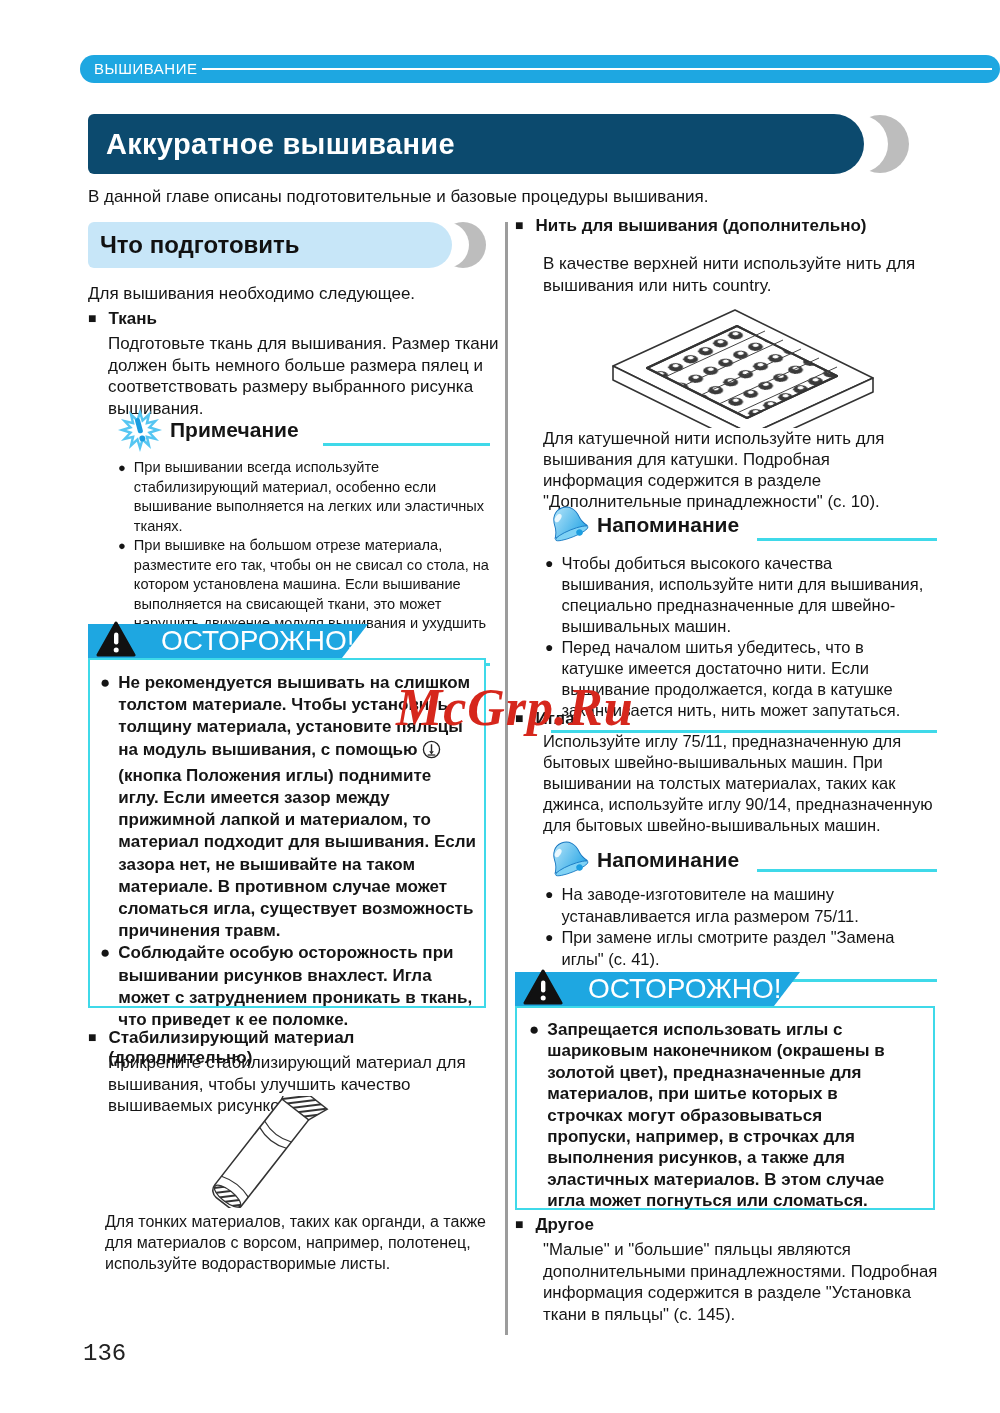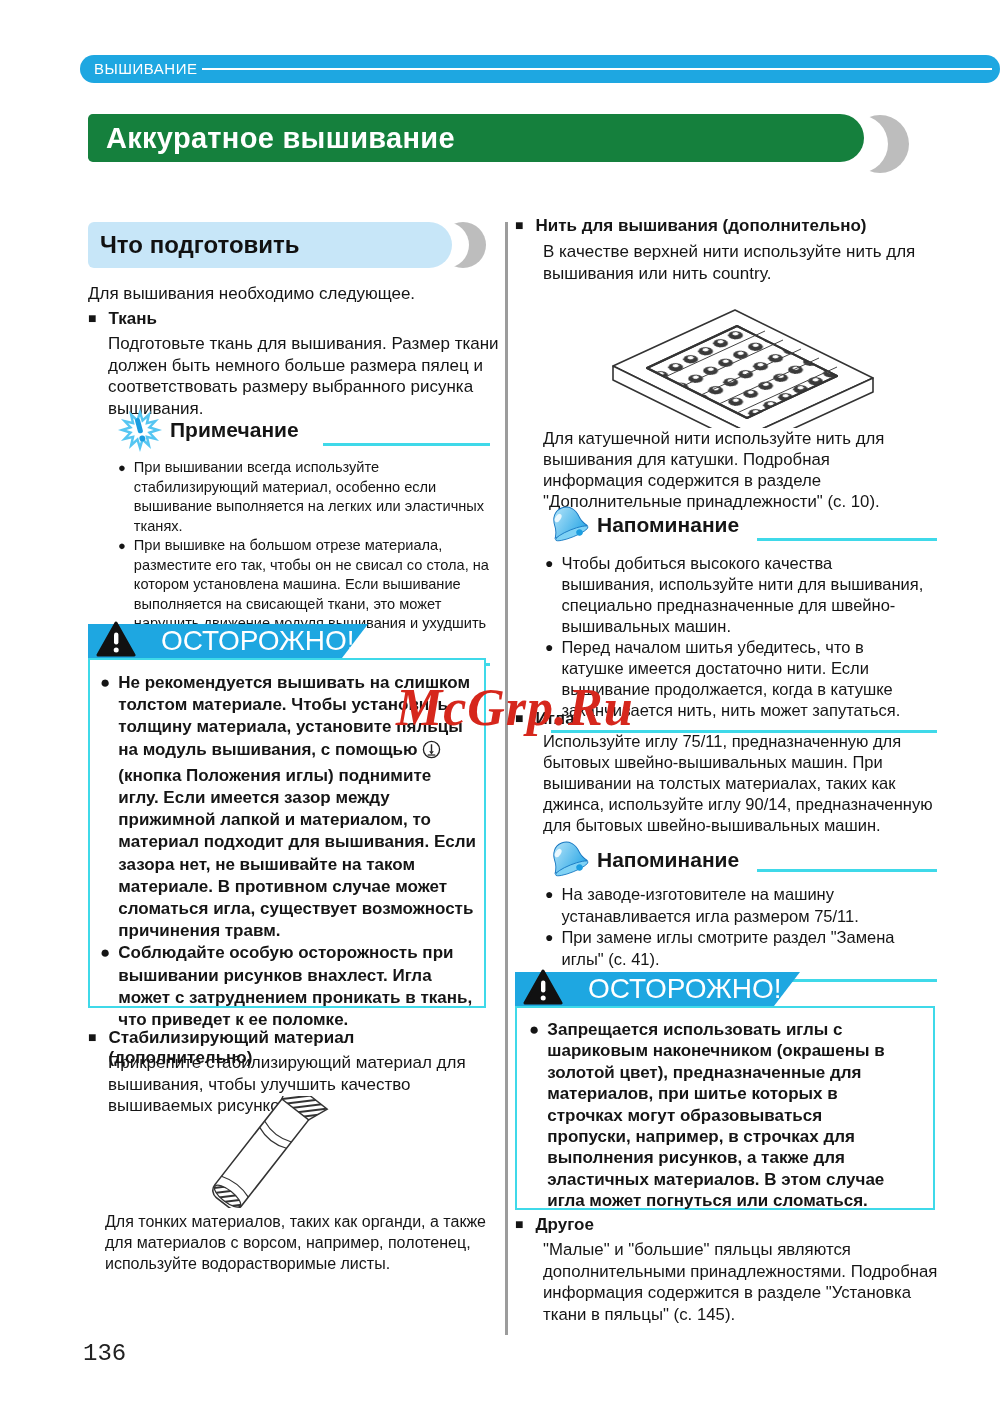--- a/index.html
+++ b/index.html
@@ -4,21 +4,21 @@
 <style>
   html,body{margin:0;padding:0;background:#fff;}
   .page{position:relative;width:1000px;height:1413px;background:#fff;overflow:hidden;
         font-family:"Liberation Sans",sans-serif;color:#151515;}
   .abs{position:absolute;}
   
   .topbar{position:absolute;left:80px;top:55px;right:0;height:28px;background:#1EA7E1;border-radius:14px;}
   .topbar-label{position:absolute;left:14px;top:5px;color:#fff;font-size:15px;letter-spacing:.5px;}
   .topbar-line{position:absolute;left:122px;right:8px;top:13px;height:2px;background:#fff;}
   
-  .title-banner{position:absolute;left:88px;top:114px;width:776px;height:48px;background:#15803d;
+  .title-banner{position:absolute;left:88px;top:114px;width:776px;height:60px;background:#0c4a6e;
         border-radius:6px 30px 30px 6px;display:flex;align-items:center;padding-left:18px;z-index:2;box-sizing:border-box;}
   .title-banner h1{margin:0;font-size:29px;font-weight:bold;color:#fff;letter-spacing:.3px;}
   .intro{position:absolute;left:88px;top:187px;font-size:17px;}
   
   .divider{position:absolute;left:505px;top:222px;width:3px;height:1113px;background:#9c9c9c;}
   
   .h2-banner{position:absolute;left:88px;top:222px;width:364px;height:46px;background:#C7E6F8;
         border-radius:6px 23px 23px 6px;display:flex;align-items:center;padding-left:12px;z-index:2;box-sizing:border-box;}
   .h2-banner h2{margin:0;font-size:24px;font-weight:bold;color:#111;}
   
@@ -58,20 +58,21 @@
     <span class="topbar-line"></span>
   </div>
 
   <svg class="abs" style="left:840px;top:112px;z-index:1" width="72" height="64">
     <circle cx="40" cy="32" r="29" fill="#BDBDBD"></circle>
       <circle cx="19" cy="32" r="29" fill="#fff"></circle>
   </svg>
   <div class="title-banner">
     <h1>Аккуратное вышивание</h1>
   </div>
+  <div class="intro">В данной главе описаны подготовительные и базовые процедуры вышивания.</div>
 
   <div class="divider"></div>
 
   <svg class="abs" style="left:430px;top:221px;z-index:1" width="64" height="48">
     <circle cx="33" cy="24" r="23" fill="#BDBDBD"></circle>
       <circle cx="16" cy="24" r="23" fill="#fff"></circle>
   </svg>
   <div class="h2-banner">
     <h2>Что подготовить</h2>
   </div>
@@ -160,21 +161,21 @@
   </svg>
 
   <div class="abs" style="left:105px;top:1211px;width:400px;font-size:16px;line-height:21px">
     <div>Для тонких материалов, таких как органди, а также для материалов с ворсом, например, полотенец, используйте водорастворимые листы.</div>
   </div>
 
   <div class="abs sq-heading" style="left:515px;top:216px;width:430px">
     <span class="sq">■</span>
     <span>Нить для вышивания (дополнительно)</span>
   </div>
-  <div class="abs body-text" style="left:543px;top:241px;width:390px">В качестве верхней нити используйте нить для вышивания или нить country.</div>
+  <div class="abs body-text" style="left:543px;top:253px;width:390px">В качестве верхней нити используйте нить для вышивания или нить country.</div>
 
   <svg class="illu" style="left:585px;top:288px" width="310" height="140" viewBox="0 0 310 140">
     <defs>
       <pattern id="spools" width="23" height="17" patternUnits="userSpaceOnUse" patternTransform="matrix(0.87,0.5,-0.88,0.47,148,38)">
         <circle cx="11" cy="8" r="6" fill="#3a3a3a"></circle>
           <circle cx="9.5" cy="6.5" r="2.4" fill="#fff"></circle>
       </pattern>
     </defs>
     <g stroke="#333" stroke-width="1.6" fill="#fff" stroke-linejoin="round">
       <polygon points="28,78 150,22 288,90 166,146"></polygon>

